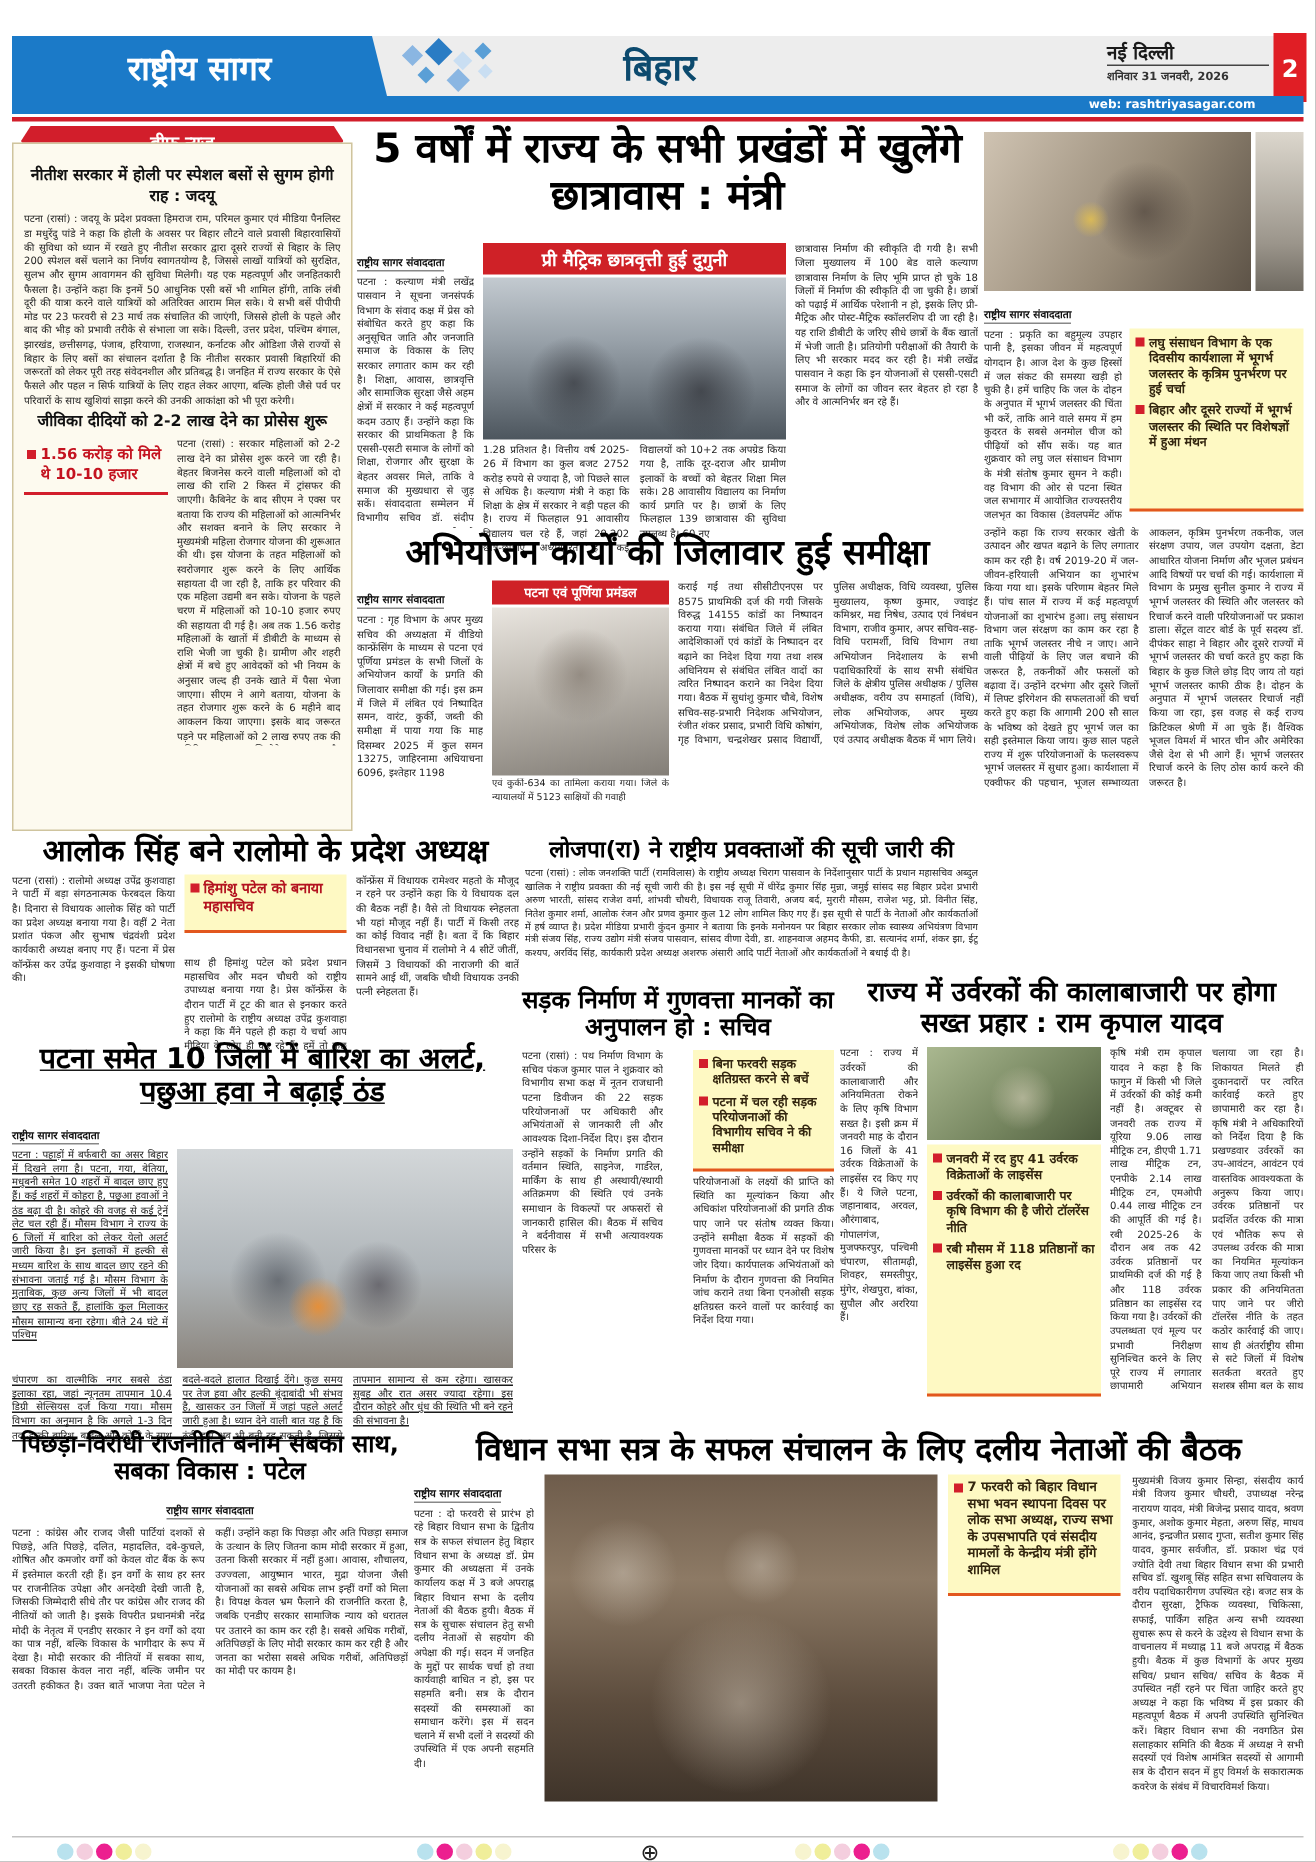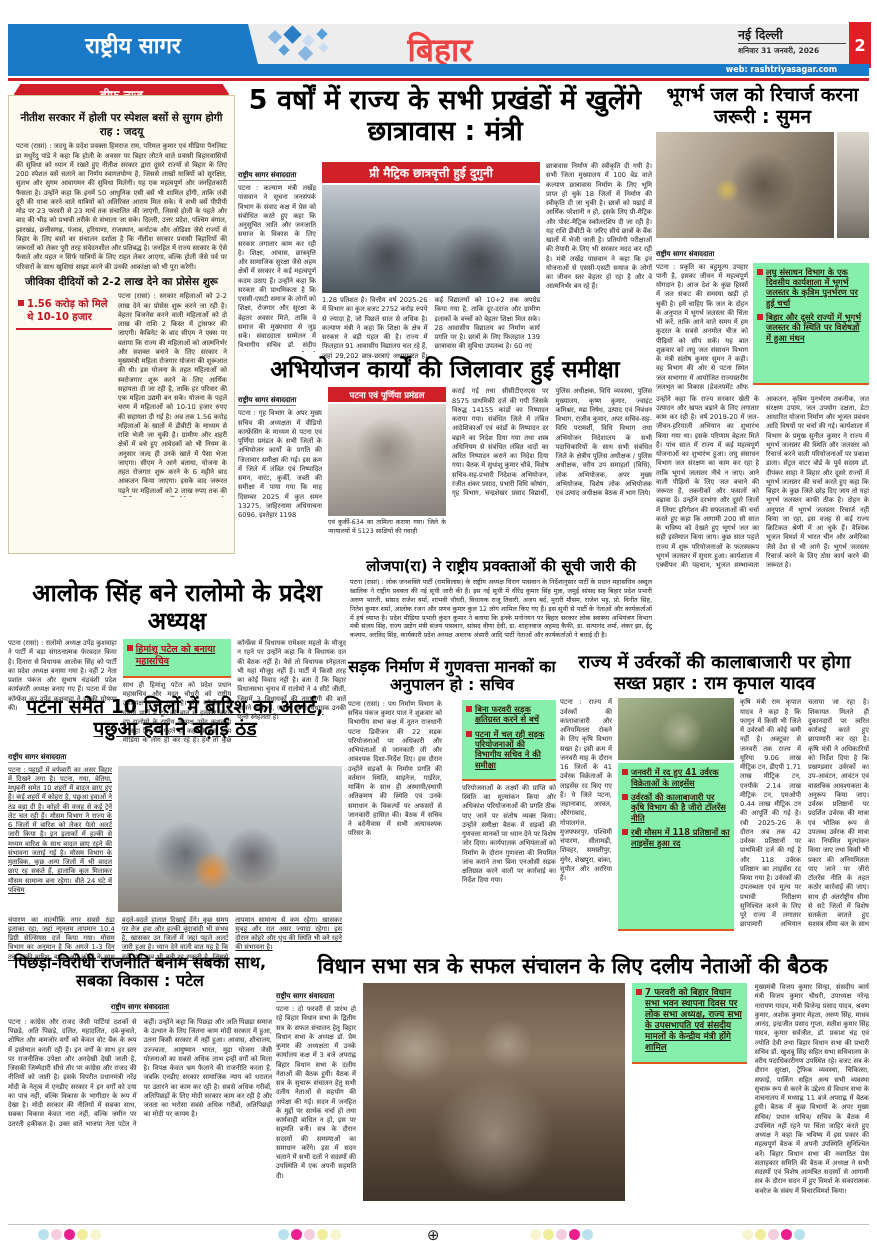--- a/index.html
+++ b/index.html
@@ -5,38 +5,38 @@
   html,body{margin:0;padding:0;background:#9a9a9a;}
   #page{position:relative;width:877px;height:1241px;margin:0 auto;background:#ffffff;
         font-family:"DejaVu Sans",sans-serif;overflow:hidden;color:#1a1a1a;}
   .abs{position:absolute;}
   
   .mast-band{left:8px;top:24px;width:861px;height:40px;background:#ededed;}
   .logo-block{left:8px;top:24px;width:250px;height:40px;background:#1b7ac8;color:#fff;
       display:flex;align-items:center;justify-content:center;font-weight:bold;font-size:22px;
       clip-path:polygon(0 0,96% 0,100% 100%,0 100%);}
   .diamond{position:absolute;transform:rotate(45deg);}
-  .section-title{left:320px;top:27px;width:240px;text-align:center;font-weight:bold;font-size:32px;color:#ef4444;}
+  .section-title{left:320px;top:27px;width:240px;text-align:center;font-weight:bold;font-size:24px;color:#0c4a6e;}
   .date-block{left:738px;top:27px;width:108px;text-align:left;line-height:1.2;}
   .date-city{font-weight:bold;font-size:12.5px;border-bottom:1px solid #444;padding-bottom:1px;}
   .date-date{font-weight:bold;font-size:7.5px;color:#333;padding-top:2px;}
   .pageno{left:849px;top:22px;width:22px;height:46px;background:#e01e25;color:#fff;display:flex;
       align-items:center;justify-content:center;font-weight:bold;font-size:16px;}
   .webstrip{left:8px;top:64px;width:861px;height:12px;background:#1b7ac8;color:#fff;font-size:8px;
       font-weight:bold;text-align:right;line-height:12px;padding-right:32px;box-sizing:border-box;}
   .redrule{left:8px;top:78px;width:861px;height:3px;background:#d21e2b;}
   
   .hl{font-weight:800;color:#000;text-align:center;line-height:1.15;}
   .byline{font-weight:bold;font-size:7px;color:#111;border-bottom:1px solid #888;display:inline-block;
       padding-bottom:1px;margin-bottom:3px;}
   .body-txt{font-size:6.7px;line-height:1.38;text-align:justify;color:#1d1d1d;overflow:hidden;}
   .cols2{column-count:2;column-gap:7px;}
   .cols3{column-count:3;column-gap:7px;}
   .photo{position:relative;overflow:hidden;}
-  .quote-box{background:#86efac;border-bottom:2px solid #e2571e;padding:4px 4px 5px;box-sizing:border-box;text-decoration:underline;}
+  .quote-box{background:#fef9c3;border-bottom:2px solid #e2571e;padding:4px 4px 5px;box-sizing:border-box;}
   .quote-box .q{display:flex;gap:3px;margin-bottom:4px;font-weight:bold;font-size:8.3px;line-height:1.25;
       color:#33260f;text-align:left;}
   .sq{flex:0 0 auto;width:6px;height:6px;background:#d21e2b;margin-top:2px;}
   .redbox-caption{background:#cf2127;color:#fff;font-weight:bold;text-align:center;}
   
   .ribbon{left:14px;top:84px;width:215px;height:20px;background:#d21e2b;color:#fff;font-weight:bold;
       font-size:12px;display:flex;align-items:center;justify-content:center;
       clip-path:polygon(3% 0,97% 0,100% 50%,97% 100%,3% 100%,0 50%);}
   .brief-box{left:8px;top:95px;width:227px;height:459px;background:#fdfaef;border:1px solid #cfc49e;
       box-sizing:border-box;padding:12px 7px 6px;overflow:hidden;}
@@ -92,35 +92,34 @@
       <div class="body-txt" style="max-height:205px;overflow:hidden;display:block;">पटना (रासां) : सरकार महिलाओं को 2-2 लाख देने का प्रोसेस शुरू करने जा रही है। बेहतर बिजनेस करने वाली महिलाओं को दो लाख की राशि 2 किस्त में ट्रांसफर की जाएगी। कैबिनेट के बाद सीएम ने एक्स पर बताया कि राज्य की महिलाओं को आत्मनिर्भर और सशक्त बनाने के लिए सरकार ने मुख्यमंत्री महिला रोजगार योजना की शुरूआत की थी। इस योजना के तहत महिलाओं को स्वरोजगार शुरू करने के लिए आर्थिक सहायता दी जा रही है, ताकि हर परिवार की एक महिला उद्यमी बन सके। योजना के पहले चरण में महिलाओं को 10-10 हजार रुपए की सहायता दी गई है। अब तक 1.56 करोड़ महिलाओं के खातों में डीबीटी के माध्यम से राशि भेजी जा चुकी है। ग्रामीण और शहरी क्षेत्रों में बचे हुए आवेदकों को भी नियम के अनुसार जल्द ही उनके खाते में पैसा भेजा जाएगा। सीएम ने आगे बताया, योजना के तहत रोजगार शुरू करने के 6 महीने बाद आकलन किया जाएगा। इसके बाद जरूरत पड़ने पर महिलाओं को 2 लाख रुपए तक की अतिरिक्त सहायता राशि देने का प्रावधान है। सरकार ने इसके लिए कार्रवाई भी शुरू कर दी है। यह राशि किस्तों में दी जाएगी, बशर्ते पहले दी गई राशि का सही उपयोग रोजगार में किया गया हो। अगर रोजगार अच्छा चल रहा होगा तो जरूरत के अनुसार एकमुश्त राशि भी दी जा सकती है। सरकार ने विभाग को यह भी निर्देश दिया है कि योजना से जुड़ी महिलाओं द्वारा बनाए गए उत्पादों की मार्केटिंग की व्यवस्था की जाए। साथ ही लाभार्थियों को पोशाक निर्माण, सुधा बिक्री केंद्र और रोटी की रसोई जैसे सरकारी कार्यों से जोड़ा जाएगा।</div>
     </div>
   </div>
 
   <div class="abs hl" style="left:238px;top:84px;width:414px;font-size:27px;">5 वर्षों में राज्य के सभी प्रखंडों में खुलेंगे छात्रावास : मंत्री</div>
   <div class="abs" style="left:238px;top:162px;width:414px;height:192px;display:flex;gap:6px;">
     <div style="width:78px;flex:0 0 auto;text-align:left;">
       <span class="byline">राष्ट्रीय सागर संवाददाता</span>
       <div class="body-txt" style="height:168px;">पटना : कल्याण मंत्री लखेंद्र पासवान ने सूचना जनसंपर्क विभाग के संवाद कक्ष में प्रेस को संबोधित करते हुए कहा कि अनुसूचित जाति और जनजाति समाज के विकास के लिए सरकार लगातार काम कर रही है। शिक्षा, आवास, छात्रवृत्ति और सामाजिक सुरक्षा जैसे अहम क्षेत्रों में सरकार ने कई महत्वपूर्ण कदम उठाए हैं। उन्होंने कहा कि सरकार की प्राथमिकता है कि एससी-एसटी समाज के लोगों को शिक्षा, रोजगार और सुरक्षा के बेहतर अवसर मिले, ताकि वे समाज की मुख्यधारा से जुड़ सकें। संवाददाता सम्मेलन में विभागीय सचिव डॉ. संदीप कुमार आर. पुदकलकट्टी ने बताया कि 2011 की जनगणना के अनुसार बिहार की कुल आबादी में अनुसूचित जाति की हिस्सेदारी करीब 15.9 प्रतिशत और अनुसूचित जनजाति की</div>
     </div>
-    <div style="width:218px;flex:0 0 auto;">
+    <div style="width:202px;flex:0 0 auto;">
       <div class="redbox-caption" style="font-size:12px;padding:2px 0;">प्री मैट्रिक छात्रवृत्ती हुई दुगुनी</div>
       <div class="photo" style="height:108px;margin:2px 0 3px;background:
         radial-gradient(circle at 72% 70%, rgba(30,30,35,.55), transparent 22%),
         radial-gradient(circle at 30% 65%, rgba(25,25,30,.5), transparent 20%),
         linear-gradient(180deg,#c3cad0 0%,#97a0a8 40%,#4d565e 100%);"></div>
       <div class="body-txt cols2" style="height:76px;">1.28 प्रतिशत है। वित्तीय वर्ष 2025-26 में विभाग का कुल बजट 2752 करोड़ रुपये से ज्यादा है, जो पिछले साल से अधिक है। कल्याण मंत्री ने कहा कि शिक्षा के क्षेत्र में सरकार ने बड़ी पहल की है। राज्य में फिलहाल 91 आवासीय विद्यालय चल रहे हैं, जहां 29,202 छात्र-छात्राएं अध्ययनरत हैं। कई विद्यालयों को 10+2 तक अपग्रेड किया गया है, ताकि दूर-दराज और ग्रामीण इलाकों के बच्चों को बेहतर शिक्षा मिल सके। 28 आवासीय विद्यालय का निर्माण कार्य प्रगति पर है। छात्रों के लिए फिलहाल 139 छात्रावास की सुविधा उपलब्ध है। 60 नए</div>
     </div>
     <div style="flex:1;">
       <div class="body-txt" style="height:190px;">छात्रावास निर्माण की स्वीकृति दी गयी है। सभी जिला मुख्यालय में 100 बेड वाले कल्याण छात्रावास निर्माण के लिए भूमि प्राप्त हो चुके 18 जिलों में निर्माण की स्वीकृति दी जा चुकी है। छात्रों को पढ़ाई में आर्थिक परेशानी न हो, इसके लिए प्री-मैट्रिक और पोस्ट-मैट्रिक स्कॉलरशिप दी जा रही है। यह राशि डीबीटी के जरिए सीधे छात्रों के बैंक खातों में भेजी जाती है। प्रतियोगी परीक्षाओं की तैयारी के लिए भी सरकार मदद कर रही है। मंत्री लखेंद्र पासवान ने कहा कि इन योजनाओं से एससी-एसटी समाज के लोगों का जीवन स्तर बेहतर हो रहा है और वे आत्मनिर्भर बन रहे हैं।</div>
     </div>
   </div>
 
   <div class="abs" style="left:656px;top:84px;width:213px;">
-    <div class="hl" style="font-size:19px;">भूगर्भ जल को रिचार्ज करना जरूरी : सुमन</div>
     <div style="display:flex;gap:3px;margin-top:4px;">
       <div class="photo" style="flex:1;height:106px;background:
         radial-gradient(circle at 40% 55%, rgba(240,200,70,.7), transparent 10%),
         radial-gradient(circle at 60% 50%, rgba(60,50,45,.55), transparent 28%),
         linear-gradient(120deg,#cfc3b2 0%,#978a77 55%,#5d5347 100%);"></div>
       <div class="photo" style="flex:0 0 32px;height:106px;background:linear-gradient(180deg,#dcd7cd,#9b958b 70%,#6f6a61);"></div>
     </div>
     <div style="margin-top:3px;">
       <span class="byline">राष्ट्रीय सागर संवाददाता</span>
     </div>
@@ -154,25 +153,25 @@
           linear-gradient(170deg,#e9e5df 0%,#bcb7af 45%,#837e77 100%);"></div>
         <div class="body-txt" style="font-size:6.3px;height:28px;">एवं कुर्की-634 का तामिला कराया गया। जिले के न्यायालयों में 5123 साक्षियों की गवाही</div>
       </div>
       <div style="flex:1;">
         <div class="body-txt cols2" style="height:160px;">कराई गई तथा सीसीटीएनएस पर 8575 प्राथमिकी दर्ज की गयी जिसके विरुद्ध 14155 कांडों का निष्पादन कराया गया। संबंधित जिले में लंबित आदेशिकाओं एवं कांडों के निष्पादन दर बढ़ाने का निदेश दिया गया तथा शस्त्र अधिनियम से संबंधित लंबित वादों का त्वरित निष्पादन कराने का निदेश दिया गया। बैठक में सुधांशु कुमार चौबे, विशेष सचिव-सह-प्रभारी निदेशक अभियोजन, रंजीत शंकर प्रसाद, प्रभारी विधि कोषांग, गृह विभाग, चन्द्रशेखर प्रसाद विद्यार्थी, पुलिस अधीक्षक, विधि व्यवस्था, पुलिस मुख्यालय, कृष्ण कुमार, ज्वाइंट कमिश्नर, मद्य निषेध, उत्पाद एवं निबंधन विभाग, राजीव कुमार, अपर सचिव-सह-विधि परामर्शी, विधि विभाग तथा अभियोजन निदेशालय के सभी पदाधिकारियों के साथ सभी संबंधित जिले के क्षेत्रीय पुलिस अधीक्षक / पुलिस अधीक्षक, वरीय उप समाहर्ता (विधि), लोक अभियोजक, अपर मुख्य अभियोजक, विशेष लोक अभियोजक एवं उत्पाद अधीक्षक बैठक में भाग लिये।</div>
       </div>
     </div>
   </div>
 
   <div class="abs" style="left:8px;top:556px;width:338px;">
-    <div class="hl" style="font-size:24px;margin-top:24px;">आलोक सिंह बने रालोमो के प्रदेश अध्यक्ष</div>
+    <div class="hl" style="font-size:20px;">आलोक सिंह बने रालोमो के प्रदेश अध्यक्ष</div>
     <div style="display:flex;gap:6px;margin-top:4px;">
       <div class="body-txt" style="flex:1;height:108px;">पटना (रासां) : रालोमो अध्यक्ष उपेंद्र कुशवाहा ने पार्टी में बड़ा संगठनात्मक फेरबदल किया है। दिनारा से विधायक आलोक सिंह को पार्टी का प्रदेश अध्यक्ष बनाया गया है। वहीं 2 नेता प्रशांत पंकज और सुभाष चंद्रवंशी प्रदेश कार्यकारी अध्यक्ष बनाए गए हैं। पटना में प्रेस कॉन्फ्रेंस कर उपेंद्र कुशवाहा ने इसकी घोषणा की।</div>
       <div style="flex:1;">
-        <div class="quote-box" style="margin-bottom:3px;">
+        <div class="quote-box" style="margin-bottom:16px;">
           <div class="q" style="font-size:9.5px;color:#b3121f;">
               <span class="sq"></span>
             <span>हिमांशु पटेल को बनाया महासचिव</span>
             </div>
         </div>
         <div class="body-txt" style="height:62px;">साथ ही हिमांशु पटेल को प्रदेश प्रधान महासचिव और मदन चौधरी को राष्ट्रीय उपाध्यक्ष बनाया गया है। प्रेस कॉन्फ्रेंस के दौरान पार्टी में टूट की बात से इनकार करते हुए रालोमो के राष्ट्रीय अध्यक्ष उपेंद्र कुशवाहा ने कहा कि मैंने पहले ही कहा ये चर्चा आप मीडिया के लोग ही कर रहे हैं। हमें तो कुछ पता ही नहीं है। प्रेस</div>
       </div>
       <div class="body-txt" style="flex:1;height:108px;">कॉन्फ्रेंस में विधायक रामेश्वर महतो के मौजूद न रहने पर उन्होंने कहा कि ये विधायक दल की बैठक नहीं है। वैसे तो विधायक स्नेहलता भी यहां मौजूद नहीं हैं। पार्टी में किसी तरह का कोई विवाद नहीं है। बता दें कि बिहार विधानसभा चुनाव में रालोमो ने 4 सीटें जीतीं, जिसमें 3 विधायकों की नाराजगी की बातें सामने आई थीं, जबकि चौथी विधायक उनकी पत्नी स्नेहलता हैं।</div>
     </div>
   </div>

